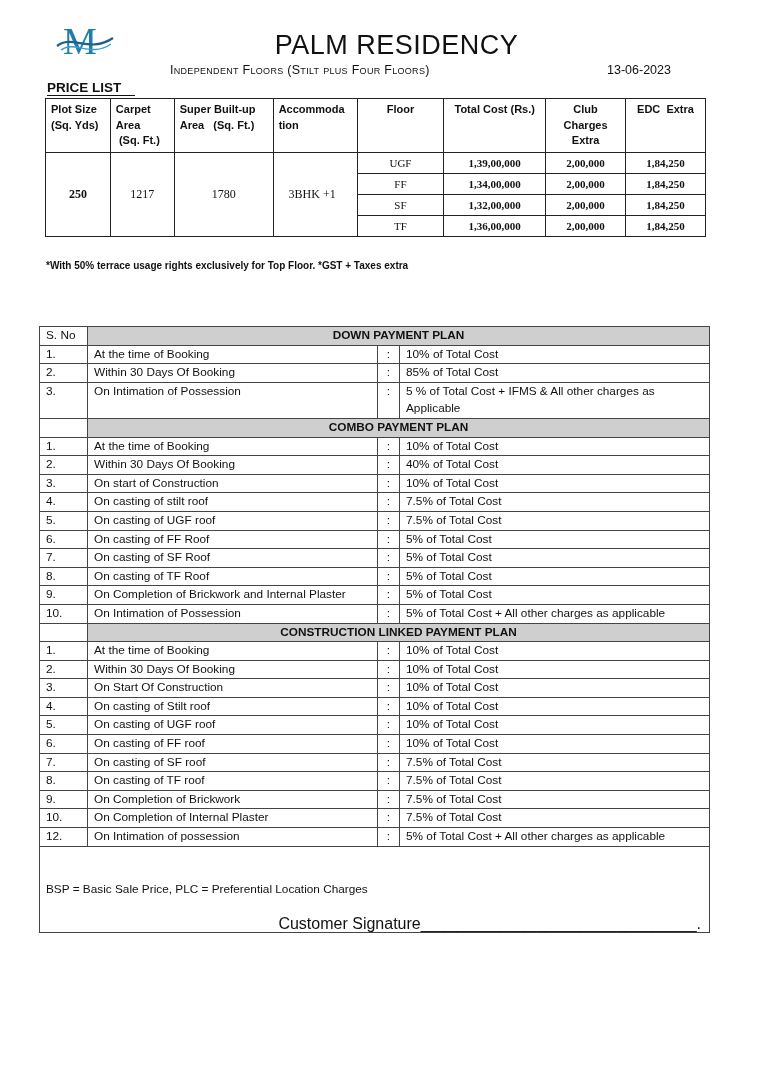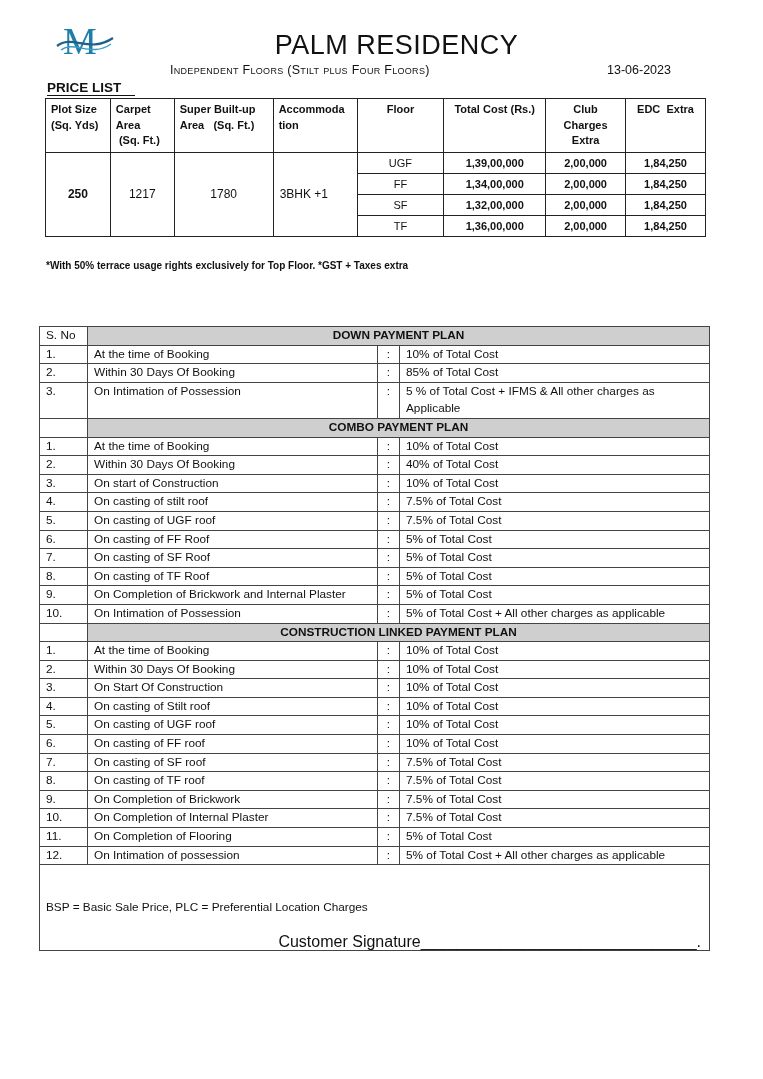--- a/index.html
+++ b/index.html
@@ -27,24 +27,24 @@
   table.price {
     position: absolute; left: 45px; top: 98px; width: 661px; border-collapse: collapse;
     font-size: 11px;
   }
   table.price td, table.price th { border: 1.5px solid #222; }
   table.price th {
     font-weight: bold; text-align: left; vertical-align: top; padding: 3px 5px;
     line-height: 15.5px; font-size: 11px;
   }
   table.price th.c { text-align: center; }
-  table.price td { text-align: center; vertical-align: middle; height: 21px; padding: 0 12px; }
+  table.price td { text-align: center; vertical-align: middle; height: 21px; padding: 0 12px; font-family: Liberation Serif, serif; }
   table.price td.big { font-size: 12px; }
   table.price td.bold { font-weight: bold; margin-top: 8px; }
-  table.price td.left { text-align: left; padding-left: 6px; }
+  table.price td.left { text-align: center; padding-left: 6px; }
 
   .note {
     position: absolute; left: 46px; top: 260px; font-size: 10px; font-weight: bold; color: #111;
   }
 
   
   table.plan {
     position: absolute; left: 39px; top: 326px; width: 671px; border-collapse: collapse;
     font-size: 11.8px; color: #111;
   }
@@ -276,26 +276,20 @@
         <td class="colon">:</td>
         <td class="val">7.5% of Total Cost</td>
       </tr>
       <tr>
         <td class="sno">10.</td>
         <td class="stage">On Completion of Internal Plaster</td>
         <td class="colon">:</td>
         <td class="val">7.5% of Total Cost</td>
       </tr>
       <tr>
-        <td class="sno">11.</td>
-        <td class="stage">On Completion of Flooring</td>
-        <td class="colon">:</td>
-        <td class="val">5% of Total Cost</td>
-      </tr>
-      <tr>
         <td class="sno">12.</td>
         <td class="stage">On Intimation of possession</td>
         <td class="colon">:</td>
         <td class="val">5% of Total Cost  + All other charges as applicable</td>
       </tr>
       <tr class="footer">
         <td colspan="4">
           <div class="footer-note">BSP = Basic Sale Price, PLC = Preferential Location Charges</div>
           <div class="signature">Customer Signature_______________________________.</div>
         </td>

